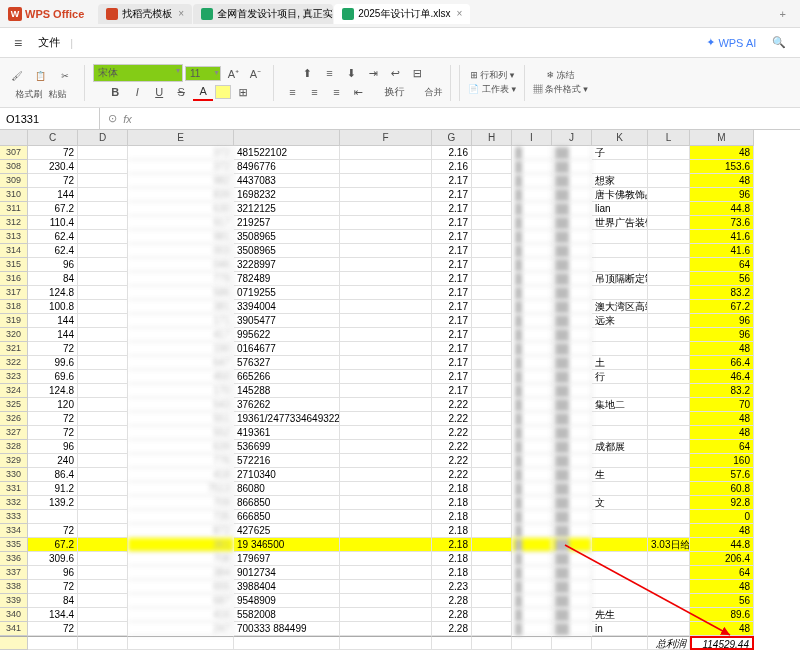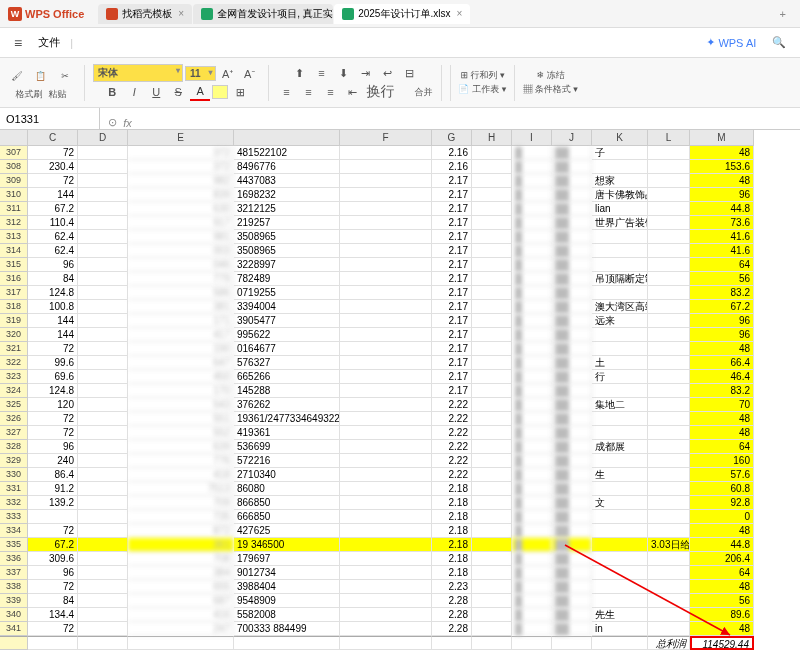--- a/index.html
+++ b/index.html
@@ -17,25 +17,25 @@
 .menubar .menu-btn { padding: 4px 8px; font-size: 11px; cursor: pointer; }
 .menubar .menu-btn.active { color: #417ff9; border-bottom: 2px solid #417ff9; }
 .menubar .file-label { padding: 3px 8px; font-size: 11px; }
 .menubar .ai-btn { margin-left: auto; color: #417ff9; font-size: 11px; padding: 4px 8px; display: flex; align-items: center; gap: 3px; }
 .search-btn { padding: 4px 6px; color: #666; }
 .hamburger { padding: 2px 6px; font-size: 14px; color: #555; }
 .toolbar { height: 50px; background: #f8f8f8; display: flex; align-items: center; padding: 0 6px; border-bottom: 1px solid #ddd; gap: 8px; }
 .tool-group { display: flex; flex-direction: column; align-items: center; gap: 1px; font-size: 9px; color: #555; }
 .tool-icon-btn { display: flex; align-items: center; justify-content: center; width: 22px; height: 22px; }
 .tool-row { display: flex; align-items: center; gap: 2px; }
-.combo { background: #fde047; border: 1px solid #ccc; padding: 1px 14px 1px 4px; font-size: 10px; min-width: 50px; position: relative; font-weight: bold; }
+.combo { background: #84cc16; border: 1px solid #ccc; padding: 1px 20px 1px 4px; font-size: 10px; min-width: 50px; position: relative; }
 .combo::after { content: "▾"; position: absolute; right: 2px; font-size: 8px; color: #888; }
 .fmt-btn { width: 20px; height: 18px; display: flex; align-items: center; justify-content: center; font-size: 11px; }
 .divider { width: 1px; height: 36px; background: #ddd; }
-.cellref-bar { height: 22px; display: flex; align-items: flex-end; border-bottom: 1px solid #ccc; background: #fff; }
+.cellref-bar { height: 22px; display: flex; align-items: center; border-bottom: 1px solid #ccc; background: #fff; }
 .cellref { width: 100px; padding: 0 6px; border-right: 1px solid #ccc; font-size: 11px; height: 100%; display: flex; align-items: center; }
 .fx-icons { padding: 0 8px; display: flex; gap: 6px; color: #888; font-size: 11px; align-items: center; }
 .grid-wrap { flex: 1; overflow: hidden; position: relative; }
 .grid { display: grid; grid-template-columns: 28px 50px 50px 106px 106px 92px 40px 40px 40px 40px 56px 42px 64px; font-size: 10px; }
 .hdr { background: #e8e8e8; border-right: 1px solid #ccc; border-bottom: 1px solid #ccc; text-align: center; padding: 2px 0; font-size: 10px; color: #444; position: sticky; top: 0; }
 .rh { background: #fef9c3; border-right: 1px solid #ccc; border-bottom: 1px solid #ccc; text-align: center; font-size: 9px; color: #444; padding: 1px 4px; }
 .cell { border-right: 1px solid #e0e0e0; border-bottom: 1px solid #e0e0e0; padding: 1px 3px; white-space: nowrap; overflow: hidden; text-overflow: clip; height: 14px; line-height: 12px; }
 .num { text-align: right; }
 .blur { filter: blur(2px); color: #bbb; }
 .yellow { background: #ffff00; }
@@ -122,21 +122,21 @@
         <span class="fmt-btn">⬇</span>
         <span class="fmt-btn">⇥</span>
         <span class="fmt-btn">↩</span>
         <span class="fmt-btn">⊟</span>
       </div>
       <div class="tool-row">
         <span class="fmt-btn">≡</span>
         <span class="fmt-btn">≡</span>
         <span class="fmt-btn">≡</span>
         <span class="fmt-btn">⇤</span>
-        <span style="font-size:14px;margin-left:2px">换行</span>
+        <span style="font-size:10px;margin-left:14px">换行</span>
         <span style="font-size:9px;margin-left:18px">合并</span>
       </div>
     </div>
     <div class="divider"></div>
     <div class="divider"></div>
     <div class="tool-group">
       <div class="tool-row">
         <span style="font-size:9px">⊞ <span>行和列</span> ▾</span>
       </div>
       <div class="tool-row">

